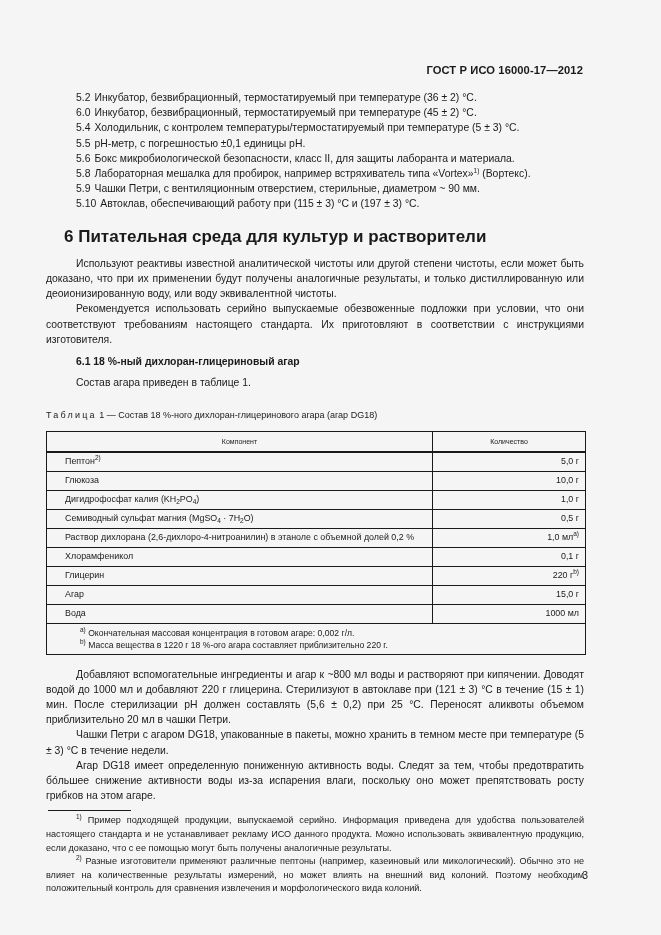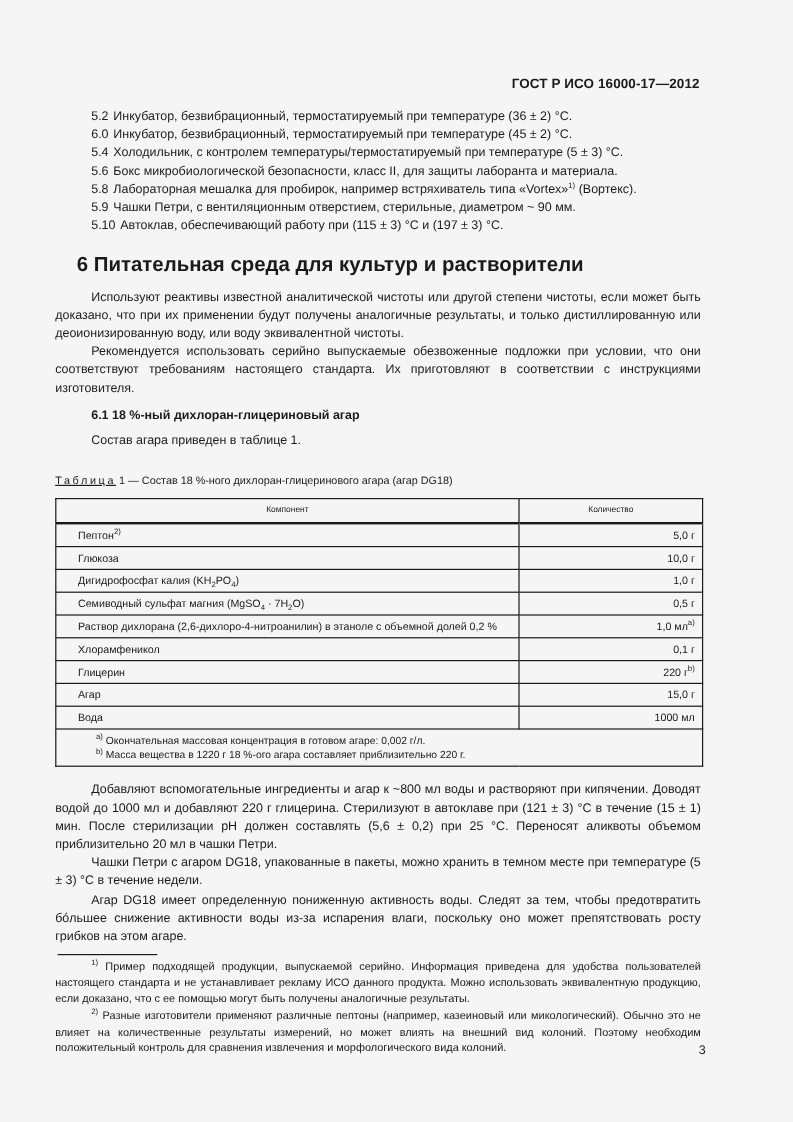--- a/index.html
+++ b/index.html
@@ -11,21 +11,21 @@
   .header {
     position:absolute; right:78px; top:64px; font-size:11.2px; font-weight:bold; letter-spacing:0.1px;
   }
   .content { position:absolute; left:46px; width:538px; top:90px; font-size:10.4px; line-height:15.2px; }
   .item { text-indent:30px; }
   .item .num { margin-right:4px; }
   .para { text-indent:30px; text-align:justify; }
   .section-title { font-size:17px; font-weight:bold; margin:17px 0 12px 18px; }
   .subsection-title { font-weight:bold; margin:7px 0 6px 30px; }
   .table-caption { font-size:9px; margin:18px 0 7px 0; }
-  .table-caption .spaced { letter-spacing:2.2px;text-decoration:underline; }
+  .table-caption .spaced { letter-spacing:2.2px; }
   table { border-collapse:collapse; width:540px; font-size:8.9px; }
   td, th { border:1px solid #1a1a1a; padding:0 6px; height:18px; }
   th { font-weight:normal; font-size:7px; height:19px; text-align:center; border-bottom:2px solid #1a1a1a; }
   td.comp { text-align:left; padding-left:18px; }
   td.qty { text-align:right; width:140px; }
   td.notes { padding:3px 0 3px 33px; font-size:8.6px; line-height:12px; height:auto; }
   sup { font-size:6.5px; vertical-align:4px; line-height:0; }
   sub { font-size:6.5px; vertical-align:-2px; line-height:0; }
   .after-table { margin-top:12px; }
   .fn-rule { width:83px; border-top:1px solid #1a1a1a; margin:7px 0 3px 2px; }
@@ -37,20 +37,21 @@
 <body>
 
 <div class="page">
   <div class="header">ГОСТ Р ИСО 16000-17—2012</div>
 
   <div class="content">
     <div>
       <div class="item"><span class="num">5.2</span><span>Инкубатор, безвибрационный, термостатируемый при температуре (36 ± 2) °С.</span></div>
       <div class="item"><span class="num">6.0</span><span>Инкубатор, безвибрационный, термостатируемый при температуре (45 ± 2) °С.</span></div>
       <div class="item"><span class="num">5.4</span><span>Холодильник, с контролем температуры/термостатируемый при температуре (5 ± 3) °С.</span></div>
+      <div class="item"><span class="num">5.5</span><span>pH-метр, с погрешностью ±0,1 единицы pH.</span></div>
       <div class="item"><span class="num">5.6</span><span>Бокс микробиологической безопасности, класс II, для защиты лаборанта и материала.</span></div>
       <div class="item"><span class="num">5.8</span><span>Лабораторная мешалка для пробирок, например встряхиватель типа «Vortex»</span><sup>1)</sup><span> (Вортекс).</span></div>
       <div class="item"><span class="num">5.9</span><span>Чашки Петри, с вентиляционным отверстием, стерильные, диаметром ~ 90 мм.</span></div>
       <div class="item"><span class="num">5.10</span><span>Автоклав, обеспечивающий работу при (115 ± 3) °С и (197 ± 3) °С.</span></div>
     </div>
 
     <div class="section-title">6  Питательная среда для культур и растворители</div>
     <div class="para">Используют реактивы известной аналитической чистоты или другой степени чистоты, если может быть доказано, что при их применении будут получены аналогичные результаты, и только дистиллированную или деоионизированную воду, или воду эквивалентной чистоты.</div>
     <div class="para">Рекомендуется использовать серийно выпускаемые обезвоженные подложки при условии, что они соответствуют требованиям настоящего стандарта. Их приготовляют в соответствии с инструкциями изготовителя.</div>
 

